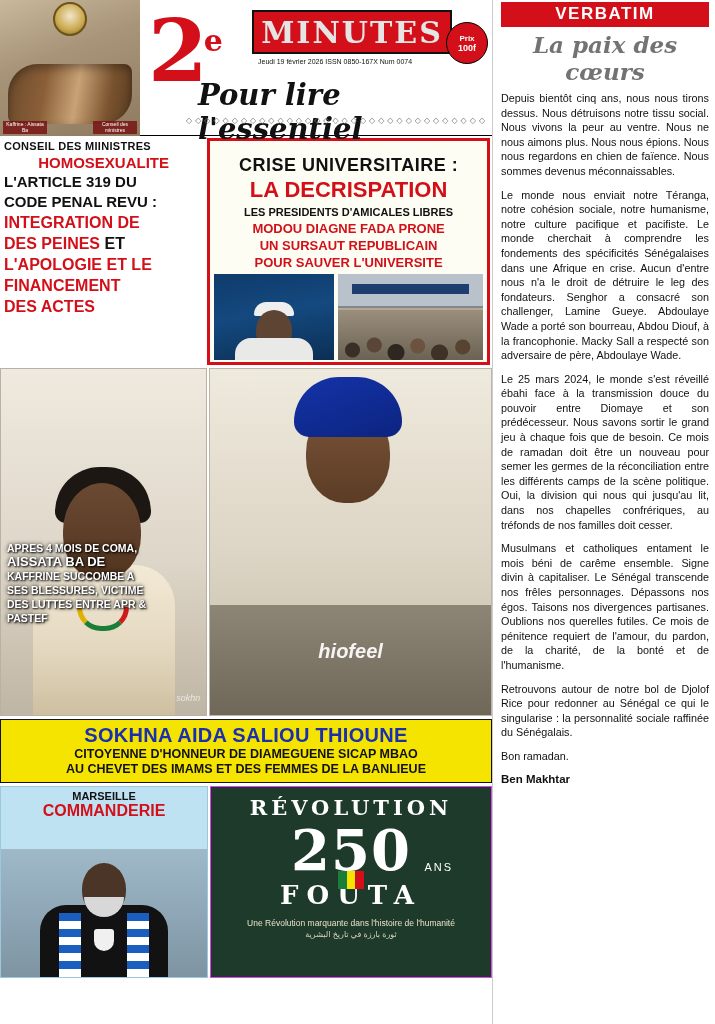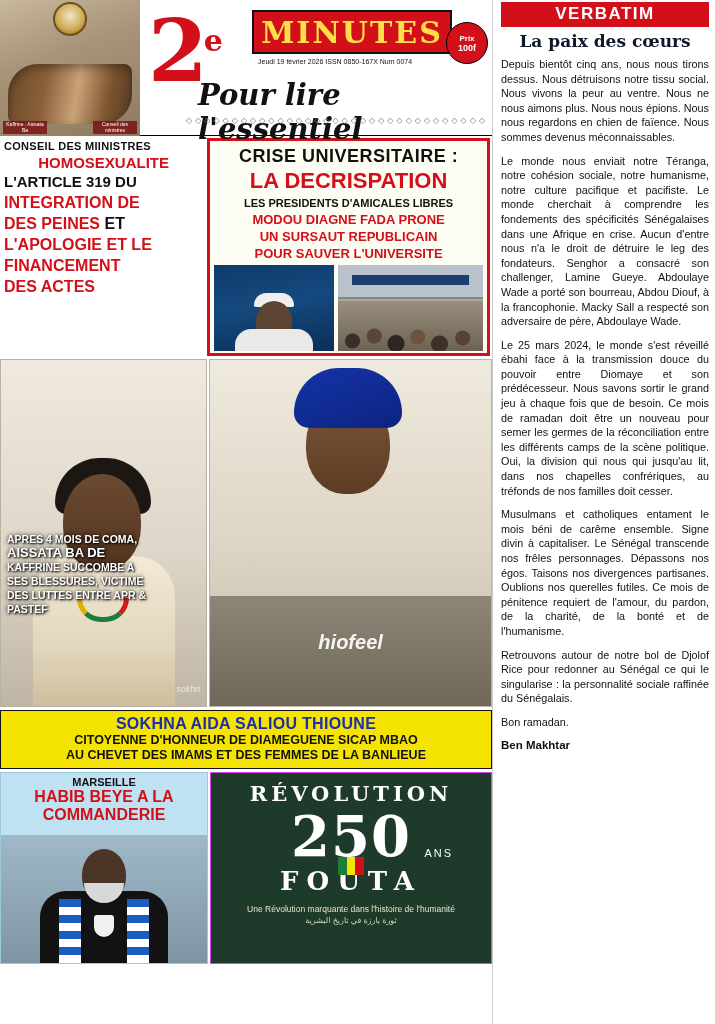--- a/index.html
+++ b/index.html
@@ -97,21 +97,21 @@
     position: absolute;
     left: 112px; top: 10px;
     width: 200px; height: 44px;
     background: #d31019;
     border: 2px solid #111;
     display: flex;
     align-items: center;
     justify-content: center;
   }
   .mh-minutes-bar span {
-    color: #fde047;
+    color: #e5e5e5;
     font-family: "DejaVu Serif", serif;
     font-weight: bold;
     font-size: 30px;
     letter-spacing: 2px;
   }
   .mh-price {
     position: absolute;
     right: 4px; top: 22px;
     width: 42px; height: 42px;
     border-radius: 50%;
@@ -186,21 +186,21 @@
     color: #d31019;
     line-height: 19px;
     margin-top: 2px;
   }
   .ts-red .blk { color: #111; }
 
   .ts-right {
     width: 284px;
     border: 3px solid #d31019;
     background: #fdfdf3;
-    padding: 5px 4px 2px 4px;
+    padding: 14px 4px 2px 4px;
     margin: 2px 2px 0 0;
   }
   .ts-crise {
     text-align: center;
     font-size: 18px;
     font-weight: bold;
     color: #111;
     letter-spacing: .5px;
   }
   .ts-decrisp {
@@ -383,21 +383,21 @@
   
   .yellow-bar {
     width: 492px;
     background: #f5e400;
     border: 1px solid #111;
     margin-top: 3px;
     padding: 4px 2px 5px 2px;
     text-align: center;
   }
   .yellow-bar .l1 {
-    font-size: 16px; font-weight: bold; color: #1a2fb0; letter-spacing: .3px;
+    font-size: 20px; font-weight: bold; color: #1a2fb0; letter-spacing: .3px;
   }
   .yellow-bar .l2 {
     font-size: 12.5px; font-weight: bold; color: #111; line-height: 15px;
   }
 
   
   .bottom-row {
     display: flex;
     width: 492px;
     margin-top: 3px;
@@ -498,24 +498,25 @@
     color: #fff;
     text-align: center;
     font-weight: bold;
     font-size: 17px;
     letter-spacing: 1.5px;
     padding: 2px 0 3px 0;
   }
   .v-title {
     text-align: center;
     font-family: "DejaVu Serif", serif;
-    font-size: 17px;
-    font-weight: bold;
-    color: #0f172a;
+    font-size: 23px;
+    font-weight: bold;
+    color: #737373;
     margin: 4px 0 6px 0;
+    font-style: italic;
   }
   .v-body p {
     font-size: 10.8px;
     line-height: 14.6px;
     text-align: justify;
     color: #111;
     margin-bottom: 9px;
   }
   .v-sign {
     font-size: 11.5px;
@@ -554,20 +555,21 @@
         <div class="mh-rule">◇◇◇◇◇◇◇◇◇◇◇◇◇◇◇◇◇◇◇◇◇◇◇◇◇◇◇◇◇◇◇◇◇◇◇</div>
       </div>
     </div>
 
     <div class="top-row">
 
       <div class="ts-left">
         <div class="ts-kicker">CONSEIL DES MIINISTRES</div>
         <div class="ts-homo">HOMOSEXUALITE</div>
         <div class="ts-black">L'ARTICLE 319 DU</div>
+        <div class="ts-black">CODE PENAL REVU :</div>
         <div class="ts-red">INTEGRATION DE</div>
         <div class="ts-red">
           <span>DES PEINES</span><span class="blk"> ET</span>
         </div>
         <div class="ts-red">L'APOLOGIE ET LE</div>
         <div class="ts-red">FINANCEMENT</div>
         <div class="ts-red">DES ACTES</div>
       </div>
 
       <div class="ts-right">
@@ -627,21 +629,20 @@
 
     <div class="yellow-bar">
       <div class="l1">SOKHNA AIDA SALIOU THIOUNE</div>
       <div class="l2">CITOYENNE D'HONNEUR DE DIAMEGUENE SICAP MBAO</div>
       <div class="l2">AU CHEVET DES IMAMS ET DES FEMMES DE LA BANLIEUE</div>
     </div>
 
     <div class="bottom-row">
       <div class="bl">
         <div class="t1">MARSEILLE</div>
-        <div class="t2">HABIB BEYE A LA</div>
         <div class="t2">COMMANDERIE</div>
         <div class="photo">
           <div class="torso"></div>
           <div class="scarf-l"></div>
           <div class="scarf-r"></div>
           <div class="crest"></div>
           <div class="head"></div>
           <div class="beard"></div>
         </div>
       </div>

